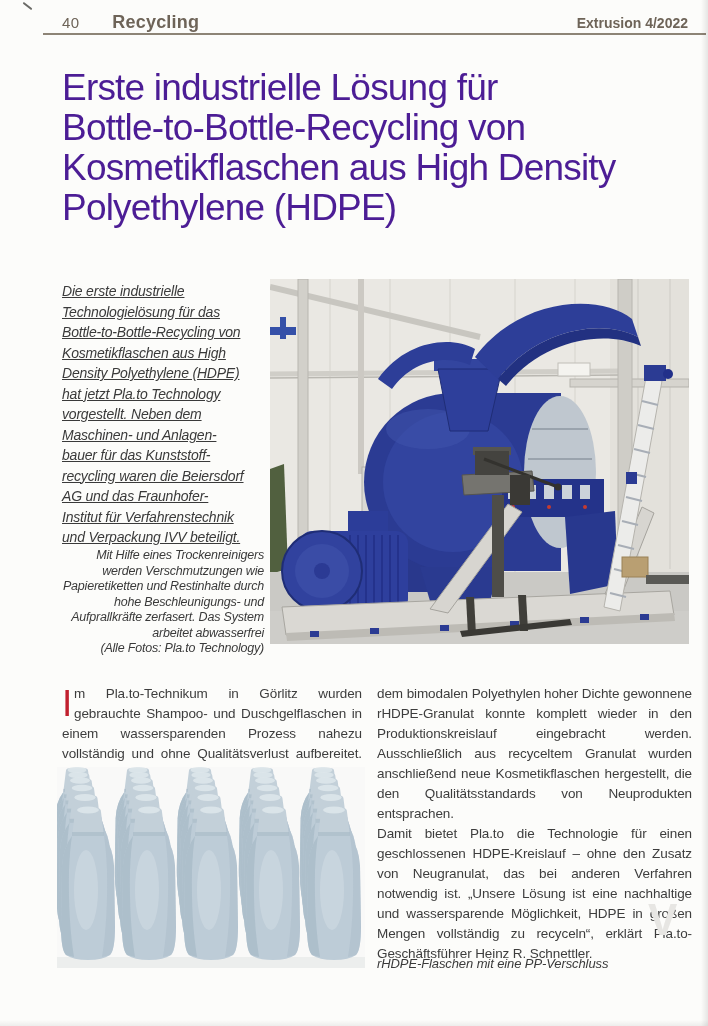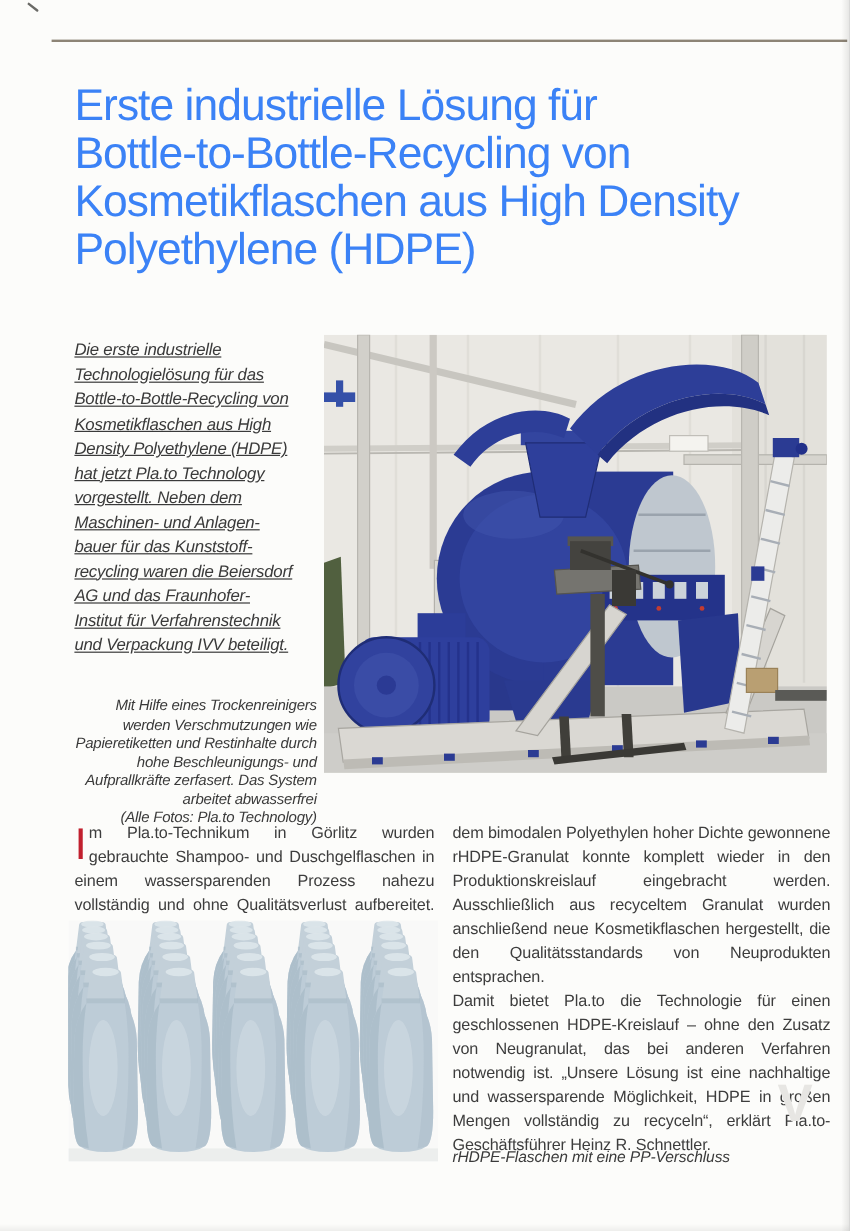--- a/index.html
+++ b/index.html
@@ -9,34 +9,34 @@
   
   .header-row{position:absolute;top:12px;left:62px;right:20px;display:flex;align-items:baseline;}
   .page-number{font-size:15px;color:#6e6458;letter-spacing:.3px;}
   .section-title{font-size:18px;font-weight:700;color:#6e6458;margin-left:33px;letter-spacing:.2px;}
   .issue{margin-left:auto;font-size:14px;font-weight:600;color:#6e6458;}
   .header-rule{position:absolute;top:33px;left:43px;width:663px;height:2px;background:#8d8476;}
 
   
   .article-title{position:absolute;top:68px;left:62px;width:630px;
     font-size:37px;line-height:40px;font-weight:500;letter-spacing:-0.8px;
-    color:#3b82f6;white-space:pre-line;}
+    color:#4c1d95;white-space:pre-line;}
 
   
   .intro{position:absolute;top:281px;left:62px;width:210px;
     font-size:14px;line-height:20.5px;font-style:italic;font-weight:500;
     color:#3a3a3a;letter-spacing:-0.2px;white-space:pre-line;text-decoration:underline;}
 
   
   .photo{position:absolute;display:block;}
   .photo-machine{left:270px;top:279px;width:419px;height:365px;}
   .photo-bottles{left:57px;top:767px;width:308px;height:201px;}
 
   
-  .caption-1{position:absolute;top:581px;left:32px;width:232px;
+  .caption-1{position:absolute;top:548px;left:32px;width:232px;
     font-size:12.5px;line-height:15.5px;font-style:italic;color:#3a3a3a;
     text-align:right;white-space:pre-line;letter-spacing:-0.2px;}
 
   
   .body-col{position:absolute;font-size:13.5px;line-height:20px;color:#3d3d3d;
     text-align:justify;letter-spacing:-0.1px;}
   .body-col p{margin:0;}
   .col-left{top:684px;left:62px;width:300px;}
   .col-right{top:684px;left:377px;width:315px;}
   .dropcap{float:left;color:#c1202e;font-size:37px;line-height:37px;
@@ -56,20 +56,25 @@
   .edge-right{position:absolute;top:0;right:0;width:7px;height:100%;
     background:linear-gradient(to right,rgba(0,0,0,0),rgba(0,0,0,0.09));}
   .edge-bottom{position:absolute;bottom:0;left:0;width:100%;height:6px;
     background:linear-gradient(to bottom,rgba(0,0,0,0),rgba(0,0,0,0.06));}
 </style>
 </head>
 <body>
 
 <div class="page">
 
+  <div class="header-row">
+    <span class="page-number">40</span>
+    <span class="section-title">Recycling</span>
+    <span class="issue">Extrusion 4/2022</span>
+  </div>
   <div class="header-rule"></div>
 
   <h1 class="article-title" style="margin:0;">Erste industrielle Lösung für
 Bottle-to-Bottle-Recycling von
 Kosmetikflaschen aus High Density
 Polyethylene (HDPE)</h1>
 
   <div class="intro">Die erste industrielle
 Technologielösung für das
 Bottle-to-Bottle-Recycling von

